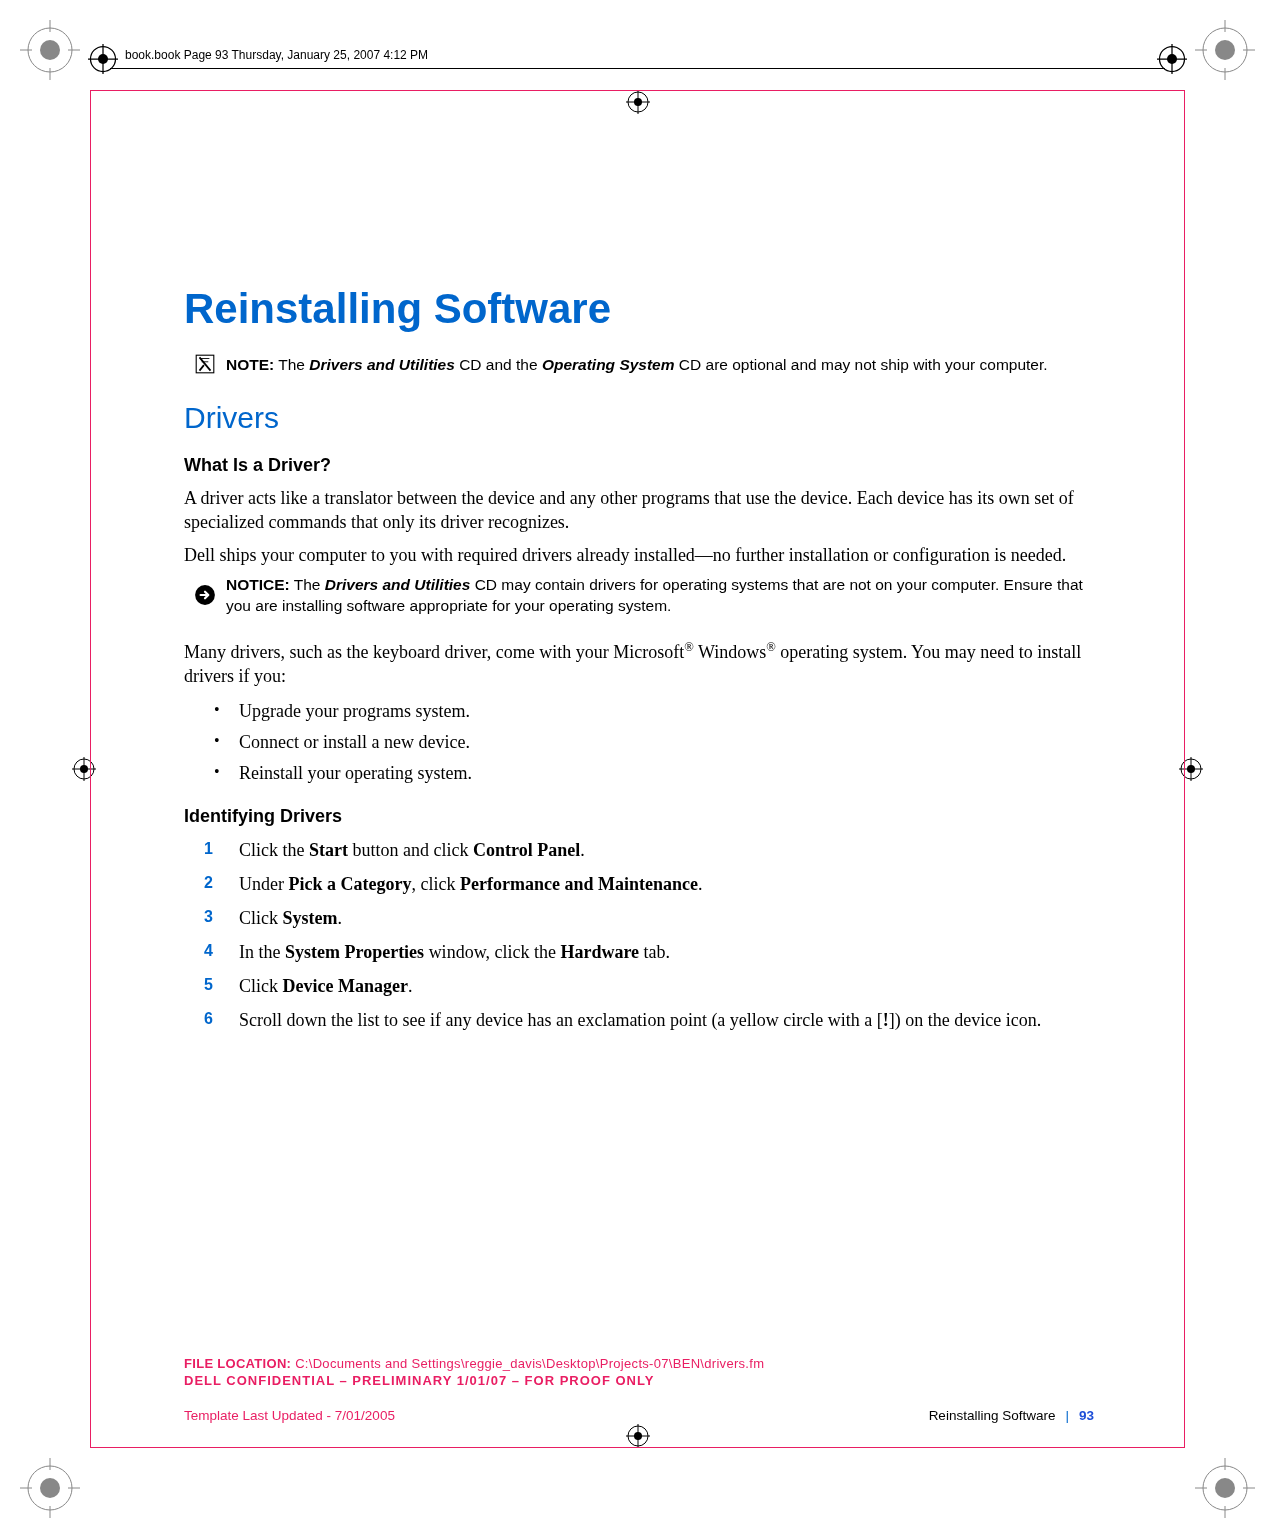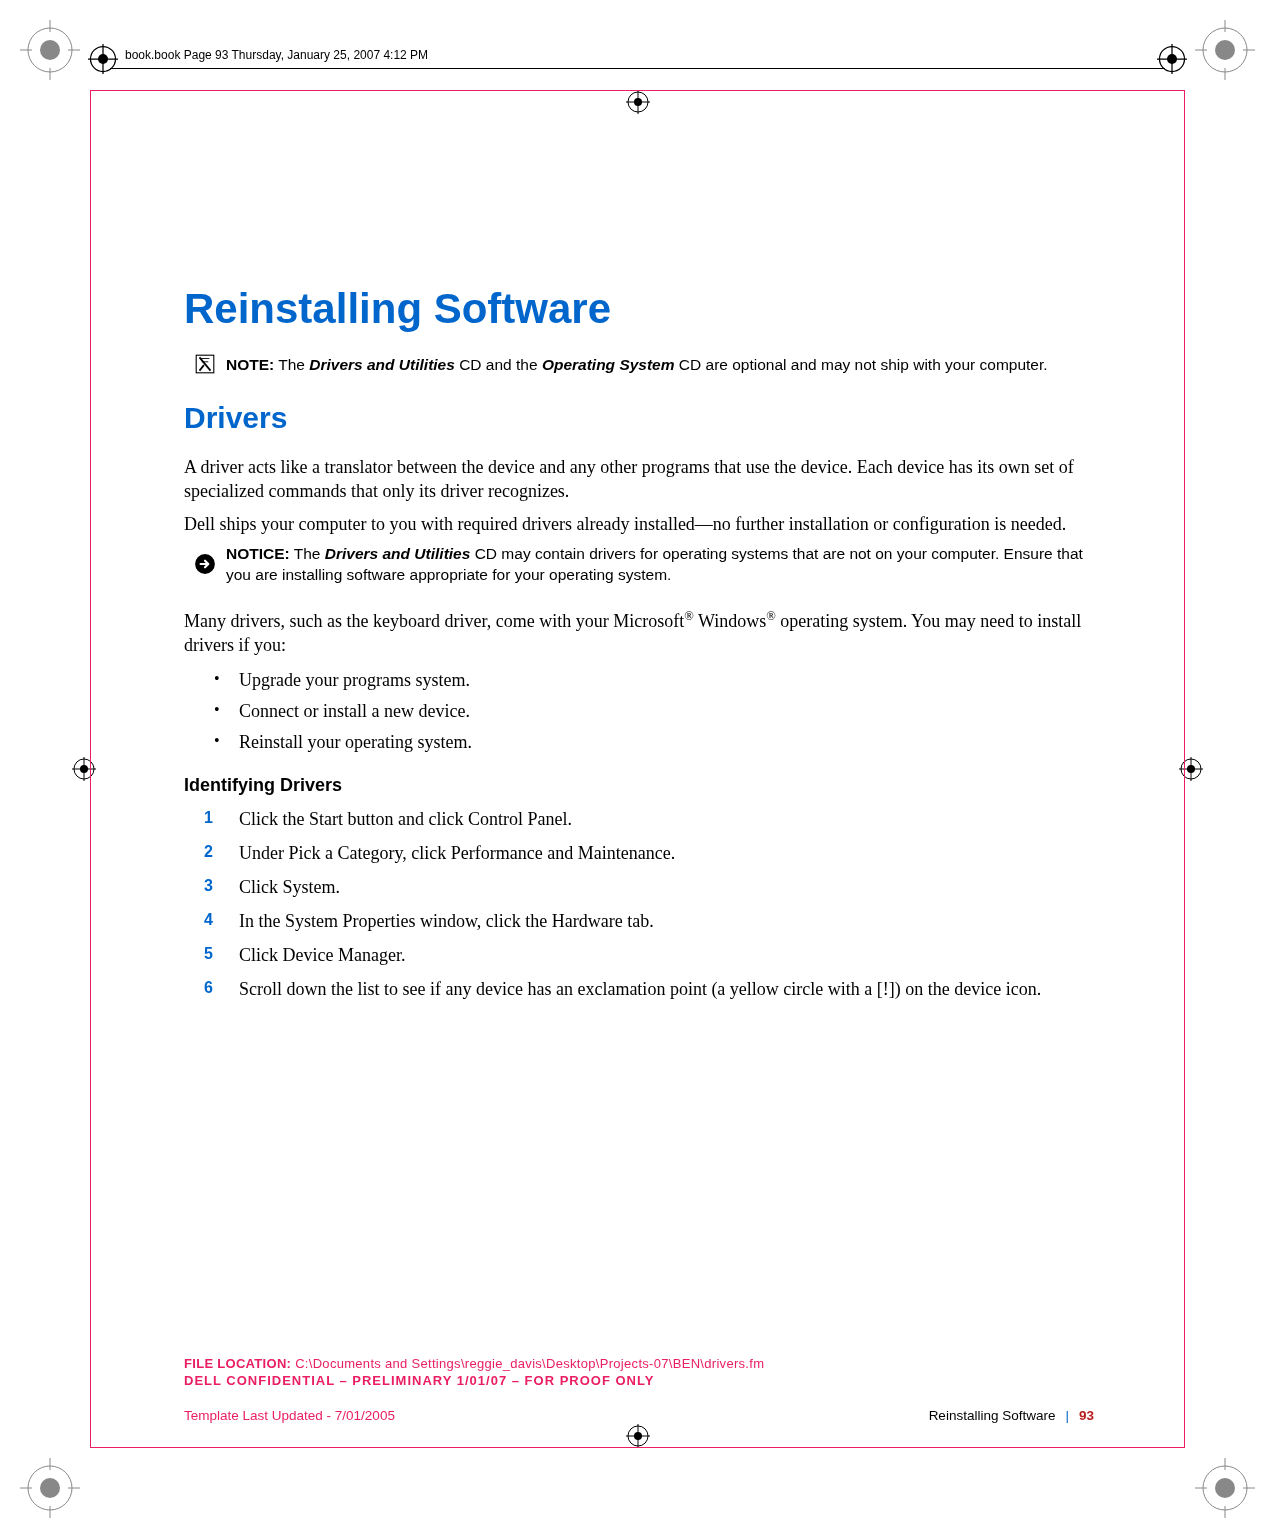--- a/index.html
+++ b/index.html
@@ -91,21 +91,21 @@
     }
     .note-text {
       font-family: Arial, Helvetica, sans-serif;
       font-size: 15.5px;
       line-height: 1.35;
     }
     .note-text b { font-weight: bold; }
     .note-text i { font-style: italic; font-weight: bold; }
     h2 {
       font-family: Arial, Helvetica, sans-serif;
-      font-weight: bold;
+      font-weight: normal;
       font-size: 30px;
       color: #0066cc;
       margin-bottom: 20px;
       margin-top: 14px;
     }
     h3 {
       font-family: Arial, Helvetica, sans-serif;
       font-weight: bold;
       font-size: 18px;
       color: #000;
@@ -145,21 +145,21 @@
       margin-bottom: 6px;
     }
     .num-list .num {
       position: absolute;
       left: 20px;
       font-family: Arial, Helvetica, sans-serif;
       font-weight: bold;
       color: #0066cc;
       font-size: 16px;
     }
-    .num-list b { font-weight: normal; }
+    .num-list b { font-weight: bold; }
     sup { font-size: 0.7em; vertical-align: super; }
     .footer-block {
       position: absolute;
       bottom: 150px;
       left: 184px;
       width: 910px;
       text-align: left;
     }
     .file-loc {
       font-family: Arial, Helvetica, sans-serif;
@@ -181,21 +181,21 @@
       bottom: 115px;
       left: 184px;
       width: 910px;
       display: flex;
       justify-content: space-between;
       font-family: Arial, Helvetica, sans-serif;
       font-size: 13.5px;
     }
     .page-footer .tmpl { color: #e91e63; }
     .page-footer .right { color: #000; }
-    .page-footer .right b { color: #b91c1c; font-weight: bold; }
+    .page-footer .right b { color: #1d4ed8; font-weight: bold; }
     .page-footer .right .sep { color: #0066cc; margin: 0 10px; }
   </style>
 </head>
 <body>
 
 <div class="crop-mark cm-tl">
   <svg viewBox="0 0 60 60">
       <circle cx="30" cy="30" r="22" fill="none" stroke="#888" stroke-width="1"></circle>
       <circle cx="30" cy="30" r="10" fill="#888"></circle>
       <path d="M30 0 L30 12 M30 48 L30 60 M0 30 L12 30 M48 30 L60 30" stroke="#888" stroke-width="1"></path>
@@ -282,20 +282,21 @@
           <path d="M6 5 L14 5 M7 8 L13 8" stroke="#000" stroke-width="0.8"></path>
         </svg>
     </div>
     <div class="note-text">
       <b>NOTE:</b><span> The </span><i>Drivers and Utilities</i><span> CD and the </span><i>Operating System</i><span> CD are optional and may not ship with your computer.</span>
     </div>
   </div>
 
   <h2>Drivers</h2>
 
+  <h3>What Is a Driver?</h3>
   <p class="body">A driver acts like a translator between the device and any other programs that use the device. Each device has its own set of specialized commands that only its driver recognizes.</p>
   <p class="body">Dell ships your computer to you with required drivers already installed—no further installation or configuration is needed.</p>
 
   <div class="note-row">
     <div class="note-icon">
       <svg viewBox="0 0 20 20">
           <circle cx="10" cy="10" r="9" fill="#000"></circle>
           <path d="M6 10 L12 10 M10 7 L13 10 L10 13" stroke="#fff" stroke-width="2" fill="none" stroke-linecap="round" stroke-linejoin="round"></path>
         </svg>
     </div>

